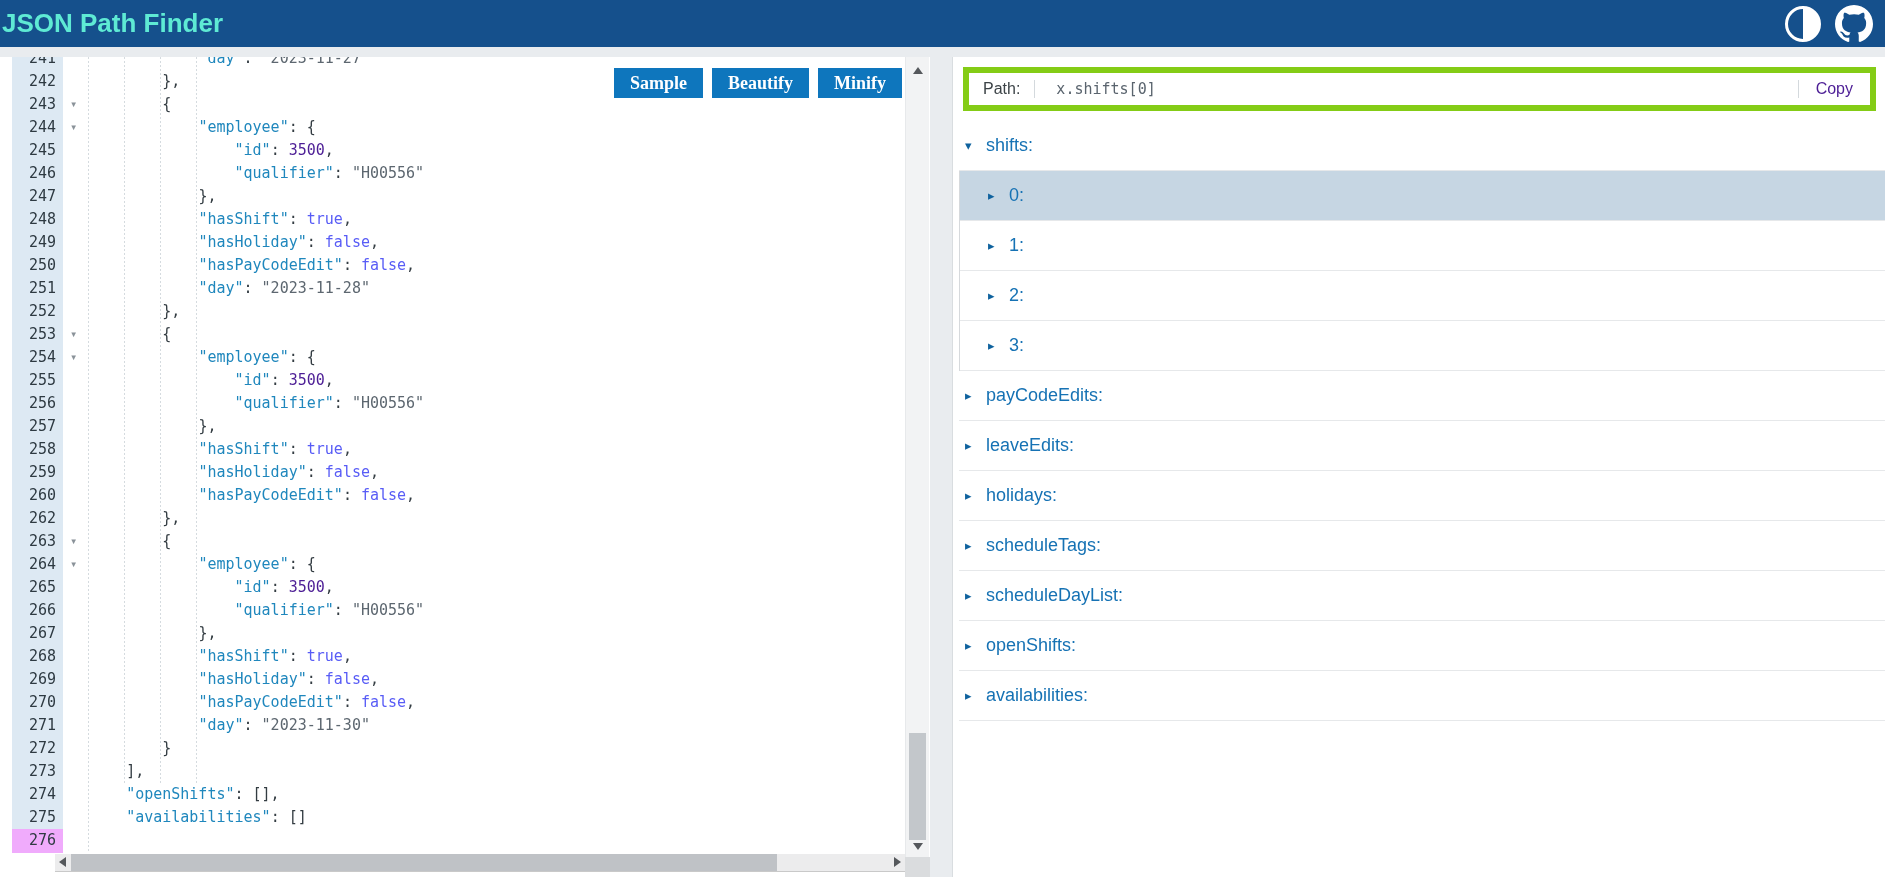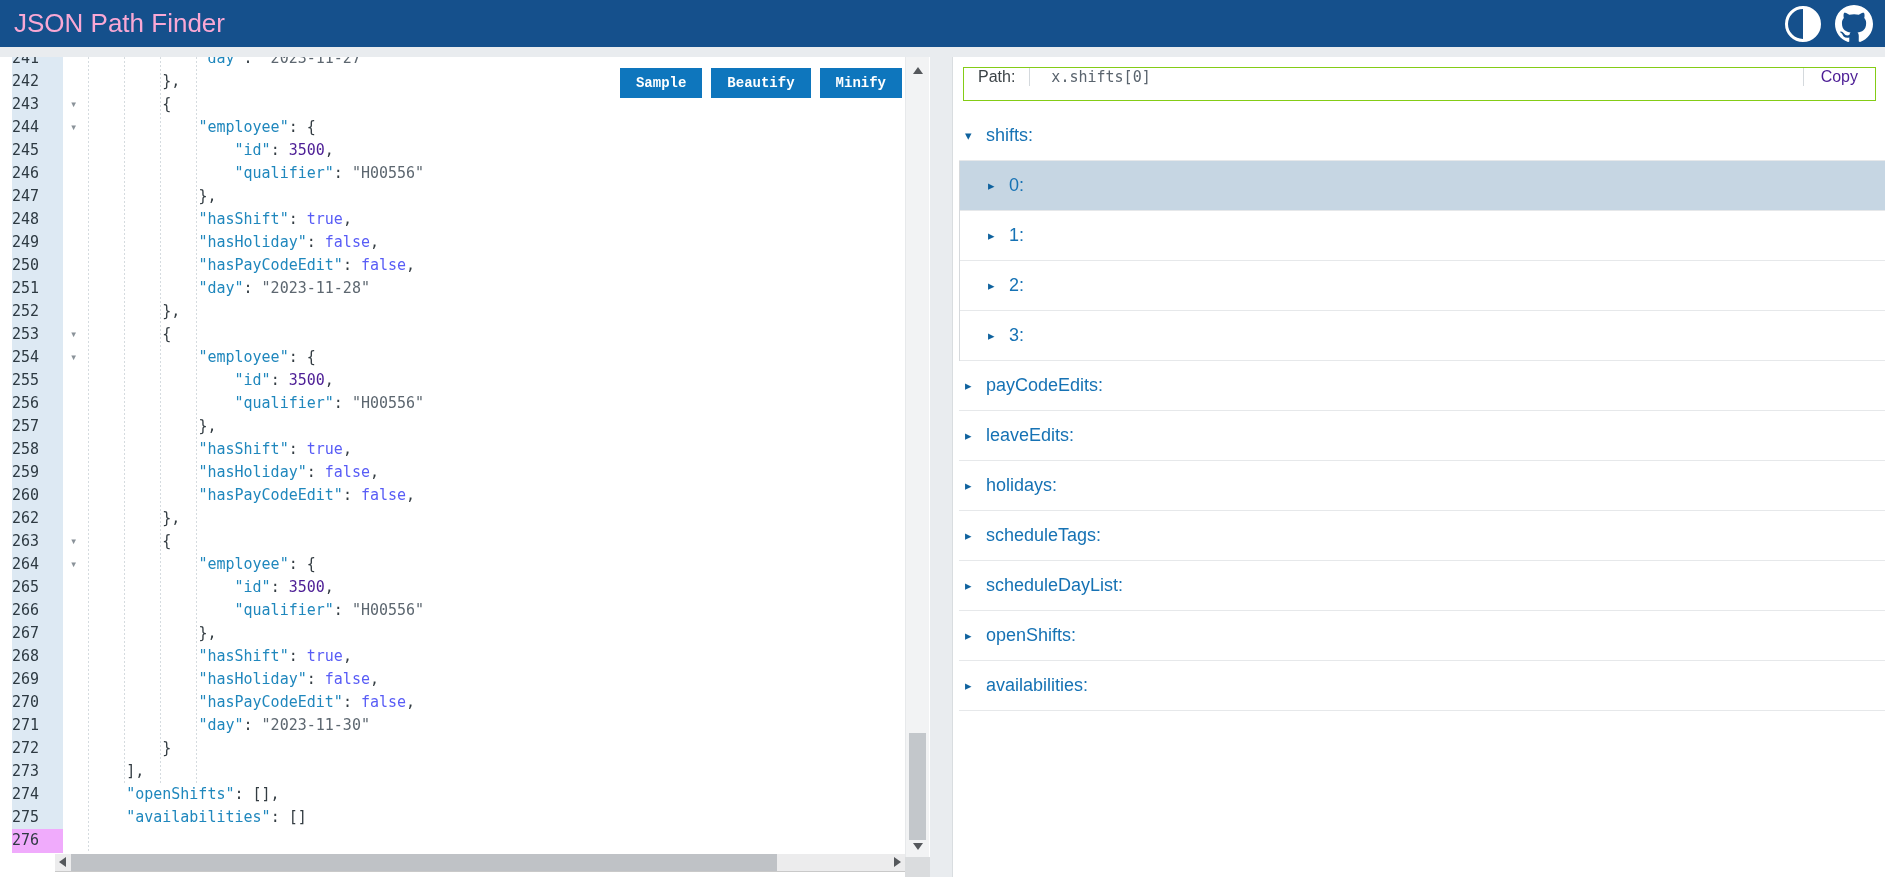--- a/index.html
+++ b/index.html
@@ -1,59 +1,59 @@
 <!DOCTYPE html>
 <html><head>
 <meta charset="utf-8">
 <style>
   html,body{margin:0;padding:0}
   body{width:1885px;height:877px;overflow:hidden;background:#e9ecef;font-family:"Liberation Sans",sans-serif;position:relative}
 
   
   .header{position:absolute;left:0;top:0;width:1885px;height:47px;background:#15508c;display:flex;align-items:center;z-index:20}
-  .title{color:#f9a8d4;font-size:26px;font-weight:normal;margin-left:14px;white-space:nowrap}
+  .title{color:#5eead4;font-size:26px;font-weight:bold;margin-left:2px;white-space:nowrap}
   .hicons{margin-left:auto;display:flex;align-items:center;gap:14px;margin-right:12px}
   .contrast{width:30px;height:30px;border:3px solid #fff;border-radius:50%;background:linear-gradient(90deg,rgba(0,0,0,0) 0 50%,#fff 50% 100%);cursor:pointer}
   .ghicon{width:38px;height:38px;cursor:pointer;display:block}
 
   
   .editor{position:absolute;left:0;top:57px;width:930px;height:820px;background:#fff;overflow:hidden;z-index:5}
   .guides{position:absolute;left:0;top:0;z-index:0}
   .guide{position:absolute;top:0;width:1px;background-image:linear-gradient(#d5dbdf 50%,rgba(0,0,0,0) 50%);background-size:1px 4px}
   .lines{position:relative;margin-top:-10px;z-index:1}
   .ln{display:flex;height:23px;line-height:23px;font-family:"DejaVu Sans Mono","Liberation Mono",monospace;font-size:15px}
-  .lnum{flex:none;width:44px;margin-left:12px;background:#dde9f3;color:#2e3a42;padding-right:7px}
+  .lnum{flex:none;width:44px;margin-left:12px;background:#dde9f3;color:#2e3a42;text-align:right;padding-right:7px}
   .ln.active .lnum{background:#f0abfc;height:24px}
   .lfold{flex:none;width:21px;text-align:center;color:#8a9299;font-size:12px;line-height:23px;cursor:pointer}
   .ltxt{white-space:pre;padding-left:6px}
   .tk-k{color:#1f87bd}
   .tk-s{color:#5d6770}
   .tk-n{color:#4c1d95}
   .tk-b{color:#585cf6}
   .tk-p{color:#333c42}
 
   .edbtns{position:absolute;top:11px;right:28px;display:flex;gap:9px;z-index:6}
-  .edbtn{background:#0e76bd;color:#fff;font-size:14px;font-weight:bold;border:none;height:30px;padding:0 16px;font-family:Liberation Mono, monospace;cursor:pointer}
+  .edbtn{background:#0e76bd;color:#fff;font-size:18px;font-weight:bold;border:none;height:30px;padding:0 16px;font-family:Liberation Serif, serif;cursor:pointer}
 
   
   .vscroll{position:absolute;left:905px;top:0;width:23px;height:800px;background:#f2f3f4;border-left:1px solid #e7e9eb;z-index:6}
   .vthumb{position:absolute;left:3px;top:676px;width:17px;height:107px;background:#c3c7cb}
   .varrow{position:absolute;left:7px;width:0;height:0;border-left:5px solid transparent;border-right:5px solid transparent}
   .varrow.up{top:10px;border-bottom:7px solid #55585c}
   .varrow.down{top:786px;border-top:7px solid #55585c}
   .scorner{position:absolute;left:905px;top:800px;width:25px;height:20px;background:#dadcde;z-index:6}
   .hscroll{position:absolute;left:55px;bottom:5px;width:850px;height:17px;background:#ececed;border-bottom:1px solid #c9c9c9;z-index:6}
   .hthumb{position:absolute;left:16px;top:0;width:706px;height:17px;background:#bfc2c6}
   .harrow{position:absolute;top:3px;width:0;height:0;border-top:5px solid transparent;border-bottom:5px solid transparent}
   .harrow.left{left:4px;border-right:7px solid #55585c}
   .harrow.right{right:4px;border-left:7px solid #55585c}
 
   
   .rpanel{position:absolute;left:952px;top:57px;width:932px;height:820px;background:#fff;border-left:1px solid #d9dde0;z-index:5}
-  .pathbar{margin:10px 9px 0 10px;height:32px;border:1px solid #84cc16;display:flex;align-items:flex-start;background:#fff}
+  .pathbar{margin:10px 9px 0 10px;height:32px;border:6px solid #84cc16;display:flex;align-items:center;background:#fff}
   .plabel{display:flex;align-items:center;padding:0 14px;font-size:16px;color:#3c4347}
   .pinput{flex:1;border:none;outline:none;border-left:1px solid #d4d9dd;font-family:"DejaVu Sans Mono","Liberation Mono",monospace;font-size:15px;color:#5a646e;padding:0 21px;background:#fff}
   .copybtn{border:none;border-left:1px solid #d4d9dd;background:#fff;padding:0 17px;font-size:16px;color:#4c1d95;font-family:"Liberation Sans",sans-serif;cursor:pointer}
 
   .tree{list-style:none;margin:10px 0 0 0;padding:0 0 0 6px}
   .tree ul{list-style:none;margin:0;padding:0}
   .trow{display:flex;align-items:center;border-bottom:1px solid #e6e8ea;cursor:pointer}
   .troot > .trow{padding:14px 6px;font-size:18px}
   .kids{margin-left:5px;border-left:1px solid #d6d9dc}
   .kid > .trow{padding:14px 6px 14px 28px;font-size:18px}

